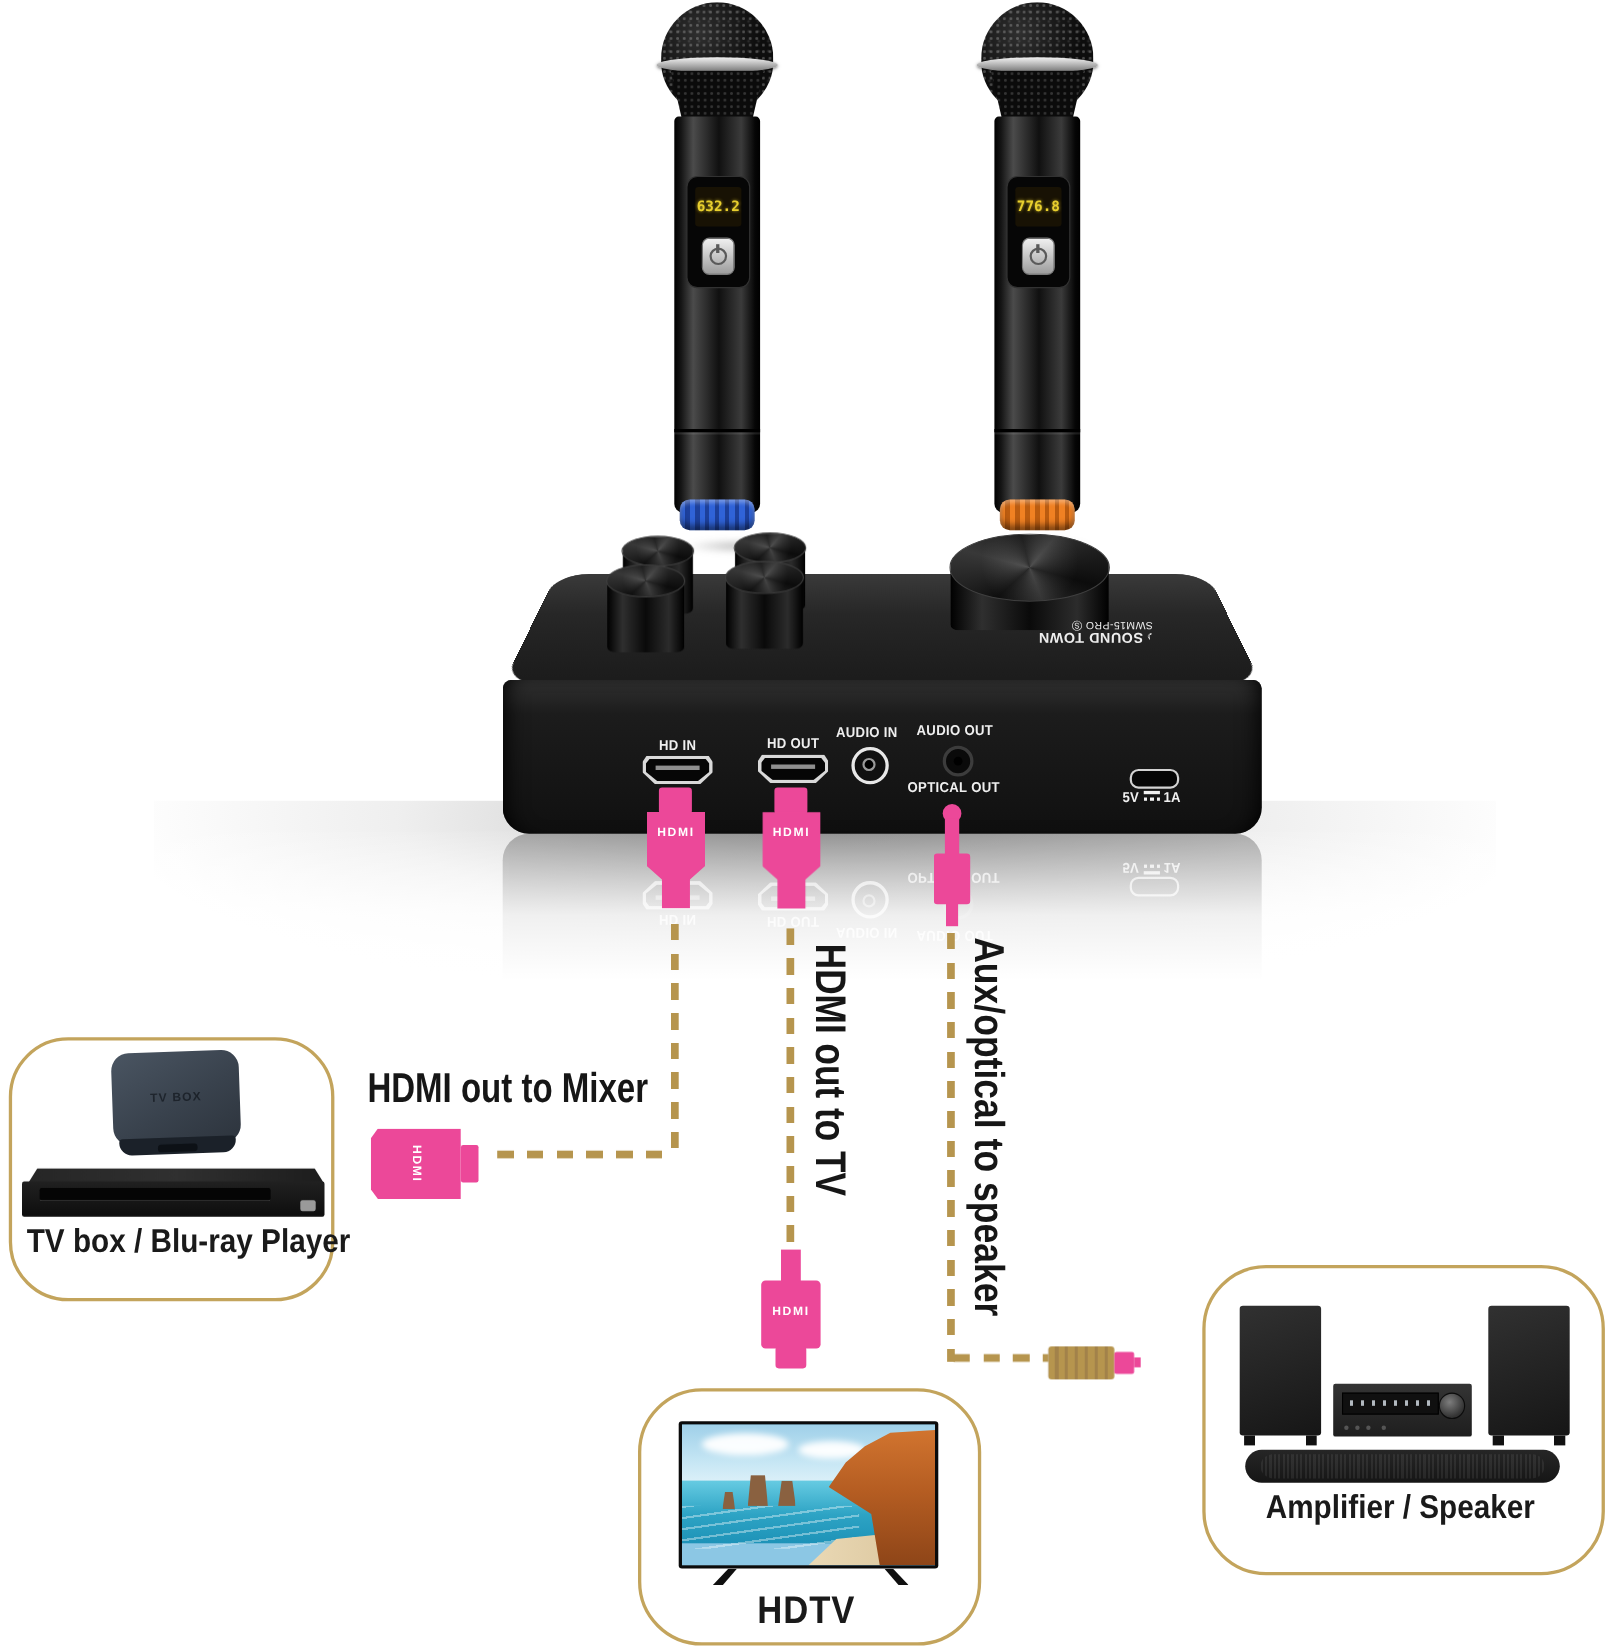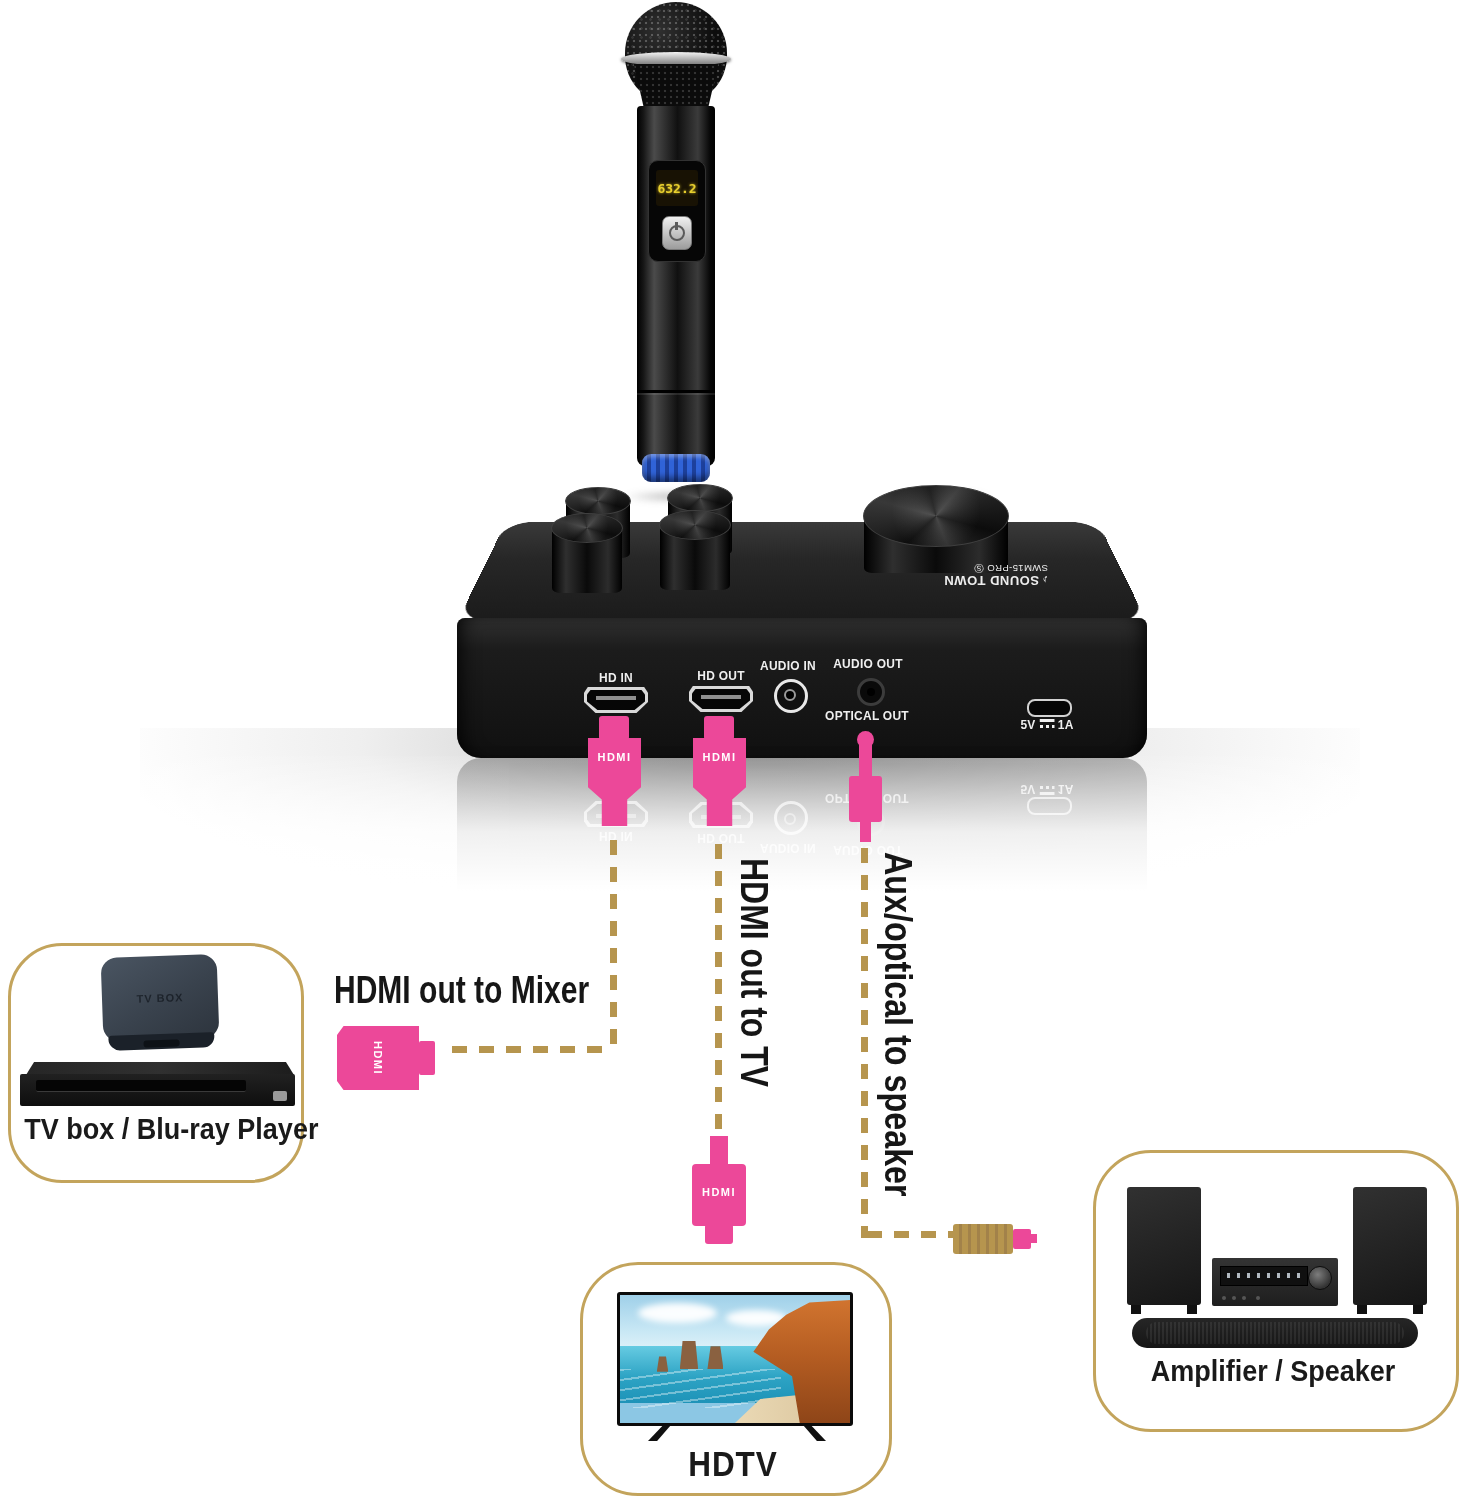--- a/index.html
+++ b/index.html
@@ -210,35 +210,49 @@
         <span>5V</span>
           <span class="dc-ico"></span>
           <span>1A</span>
       </div>
     </div>
     </div>
 
   <div class="mic-shadow" style="left:622px"></div>
   <div class="mic-shadow" style="left:893px"></div>
 
-  <div class="mic" style="left:624px">
+  <div class="mic" style="left:600px">
     <div class="mic-head"></div>
     <div class="mic-ring"></div>
     <div class="mic-neck"></div>
     <div class="mic-body"></div>
     <div class="mic-panel">
       <div class="mic-lcd">632.2</div>
       <div class="mic-pwr">
         <span class="pwr-ico"></span>
       </div>
     </div>
     <div class="mic-seam"></div>
     <div class="mic-base base-blue"></div>
   </div>
 
+  <div class="mic" style="left:891px">
+    <div class="mic-head"></div>
+    <div class="mic-ring"></div>
+    <div class="mic-neck"></div>
+    <div class="mic-body"></div>
+    <div class="mic-panel">
+      <div class="mic-lcd">776.8</div>
+      <div class="mic-pwr">
+        <span class="pwr-ico"></span>
+      </div>
+    </div>
+    <div class="mic-seam"></div>
+    <div class="mic-base base-orange"></div>
+  </div>
 
   <div class="mixer-top"></div>
 
   <div class="knob" style="left:566px;top:500px;width:64px;height:58px;--eh:26px"></div>
   <div class="knob" style="left:552px;top:527px;width:70px;height:66px;--eh:28px"></div>
   <div class="knob" style="left:668px;top:497px;width:64px;height:58px;--eh:26px"></div>
   <div class="knob" style="left:660px;top:524px;width:70px;height:66px;--eh:28px"></div>
   <div class="knob" style="left:864px;top:515px;width:144px;height:58px;--eh:60px"></div>
 
   <div class="brand">

